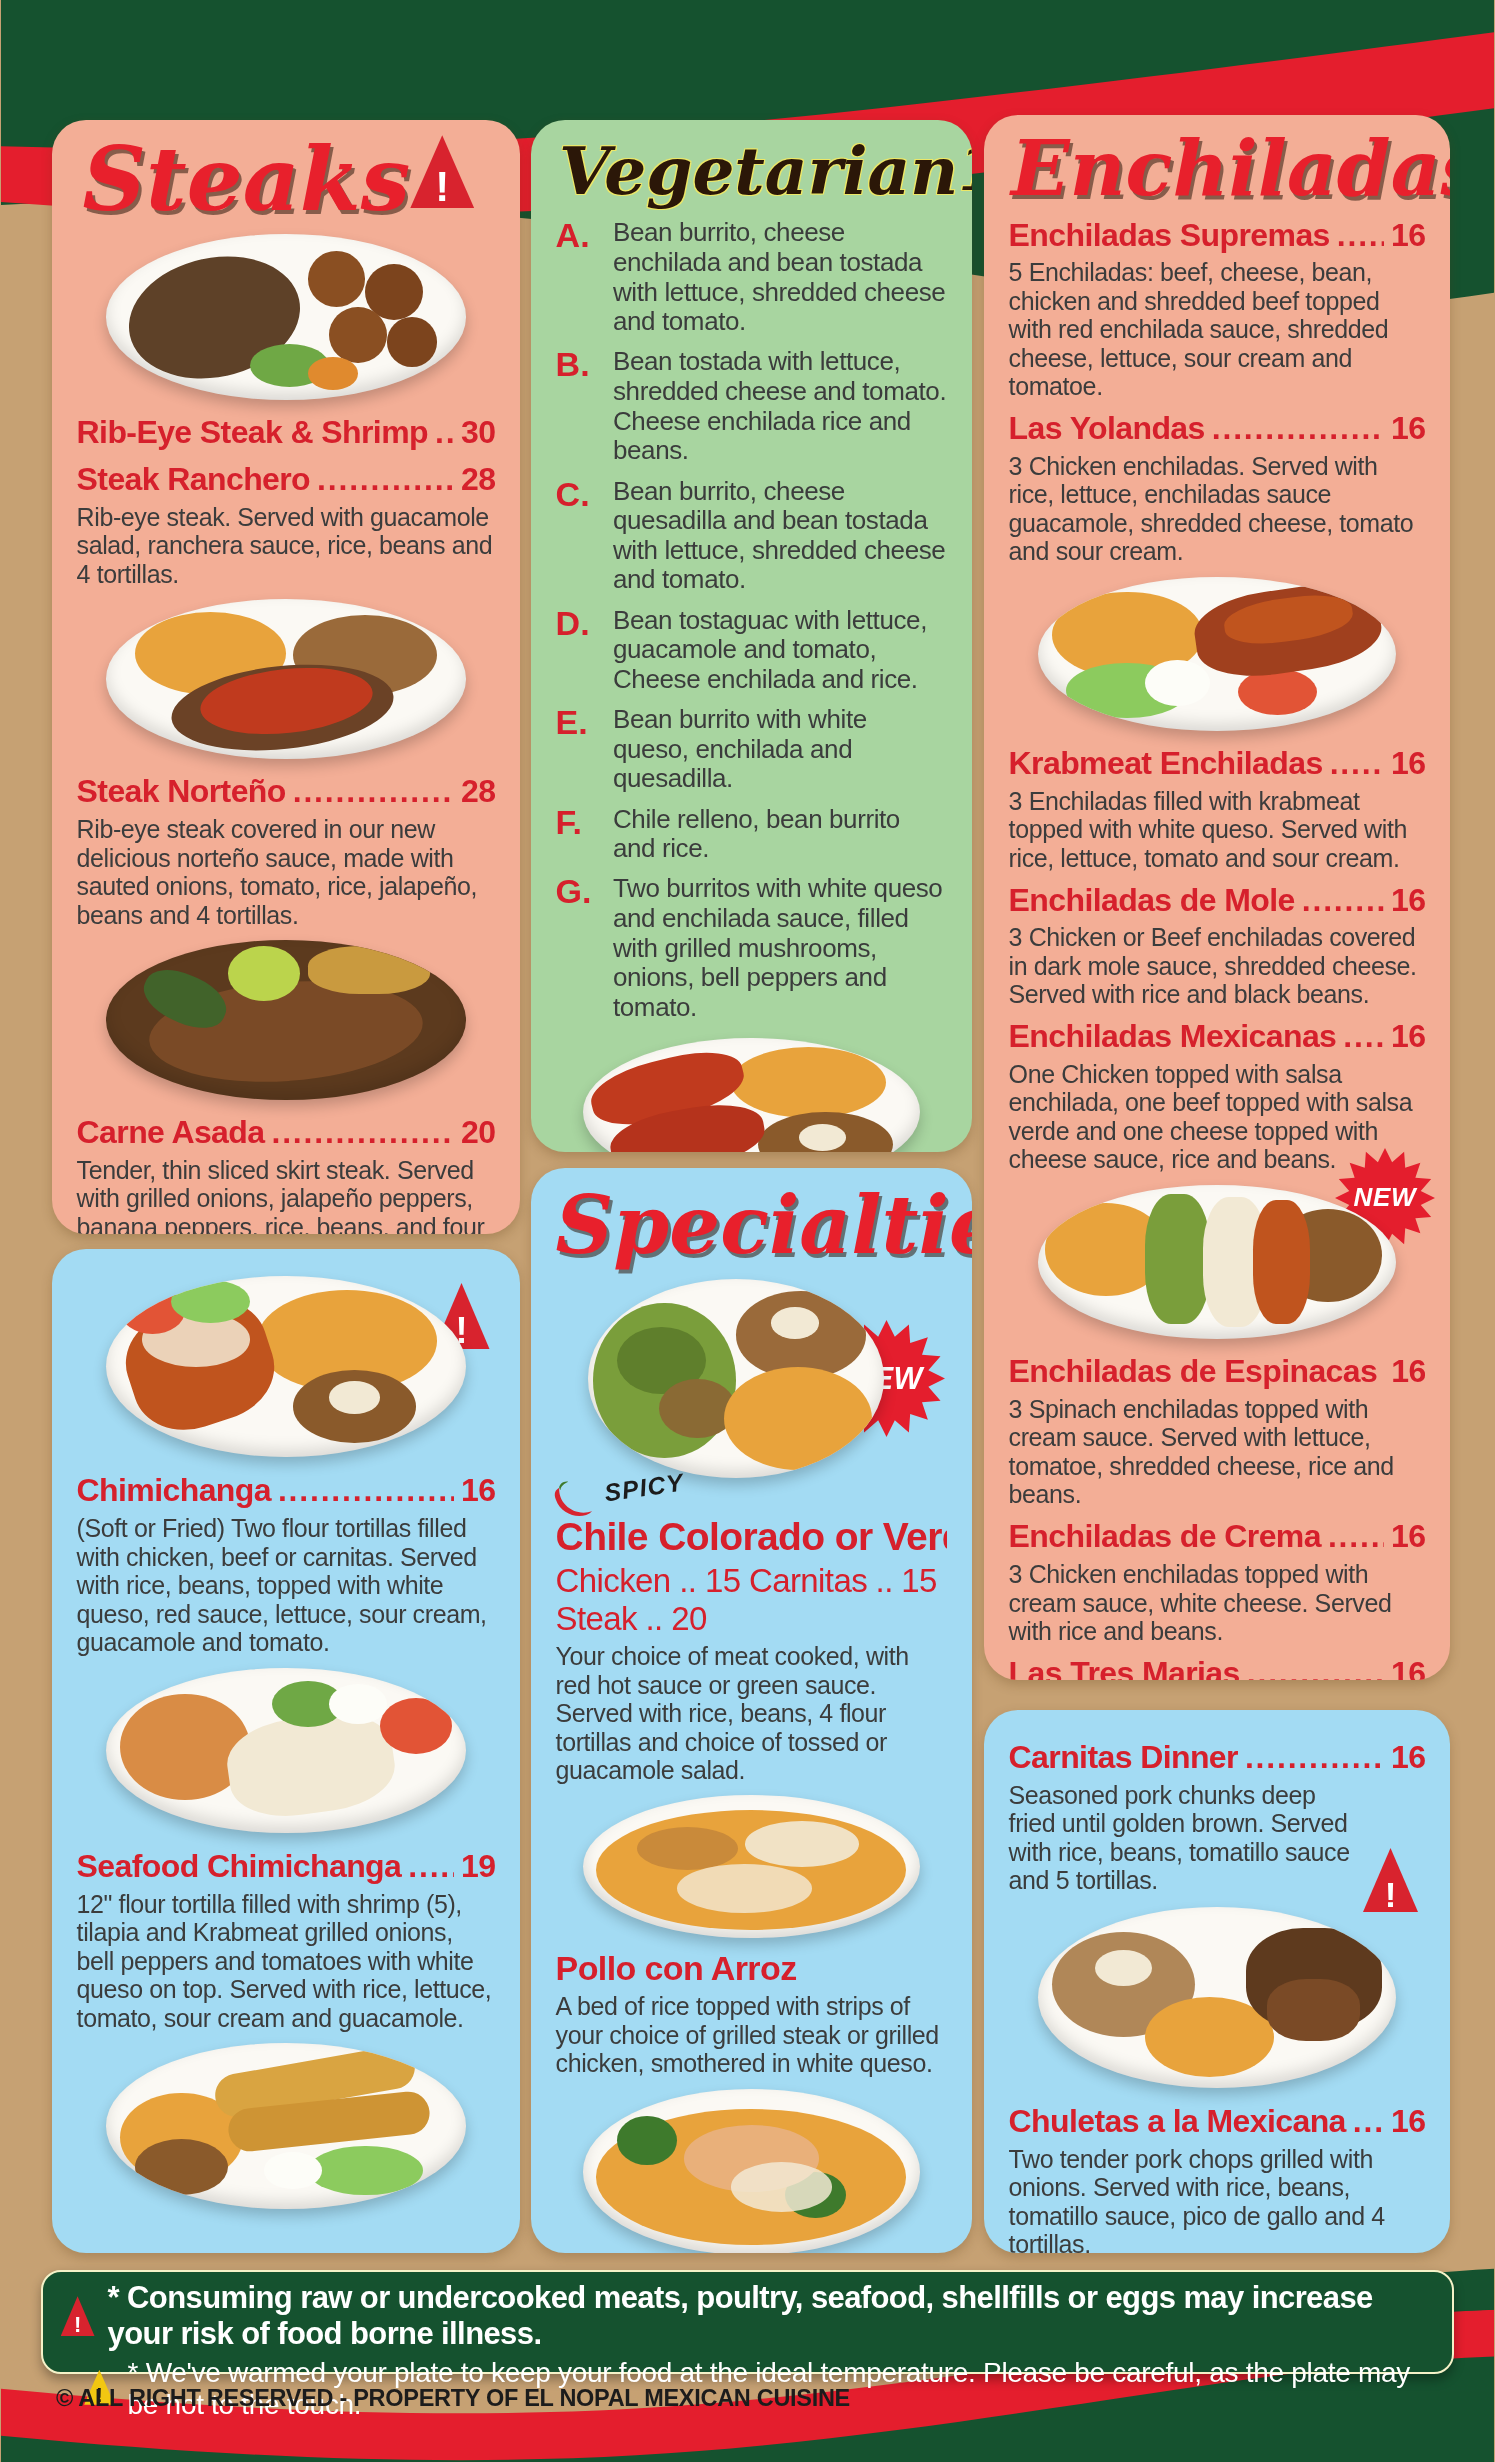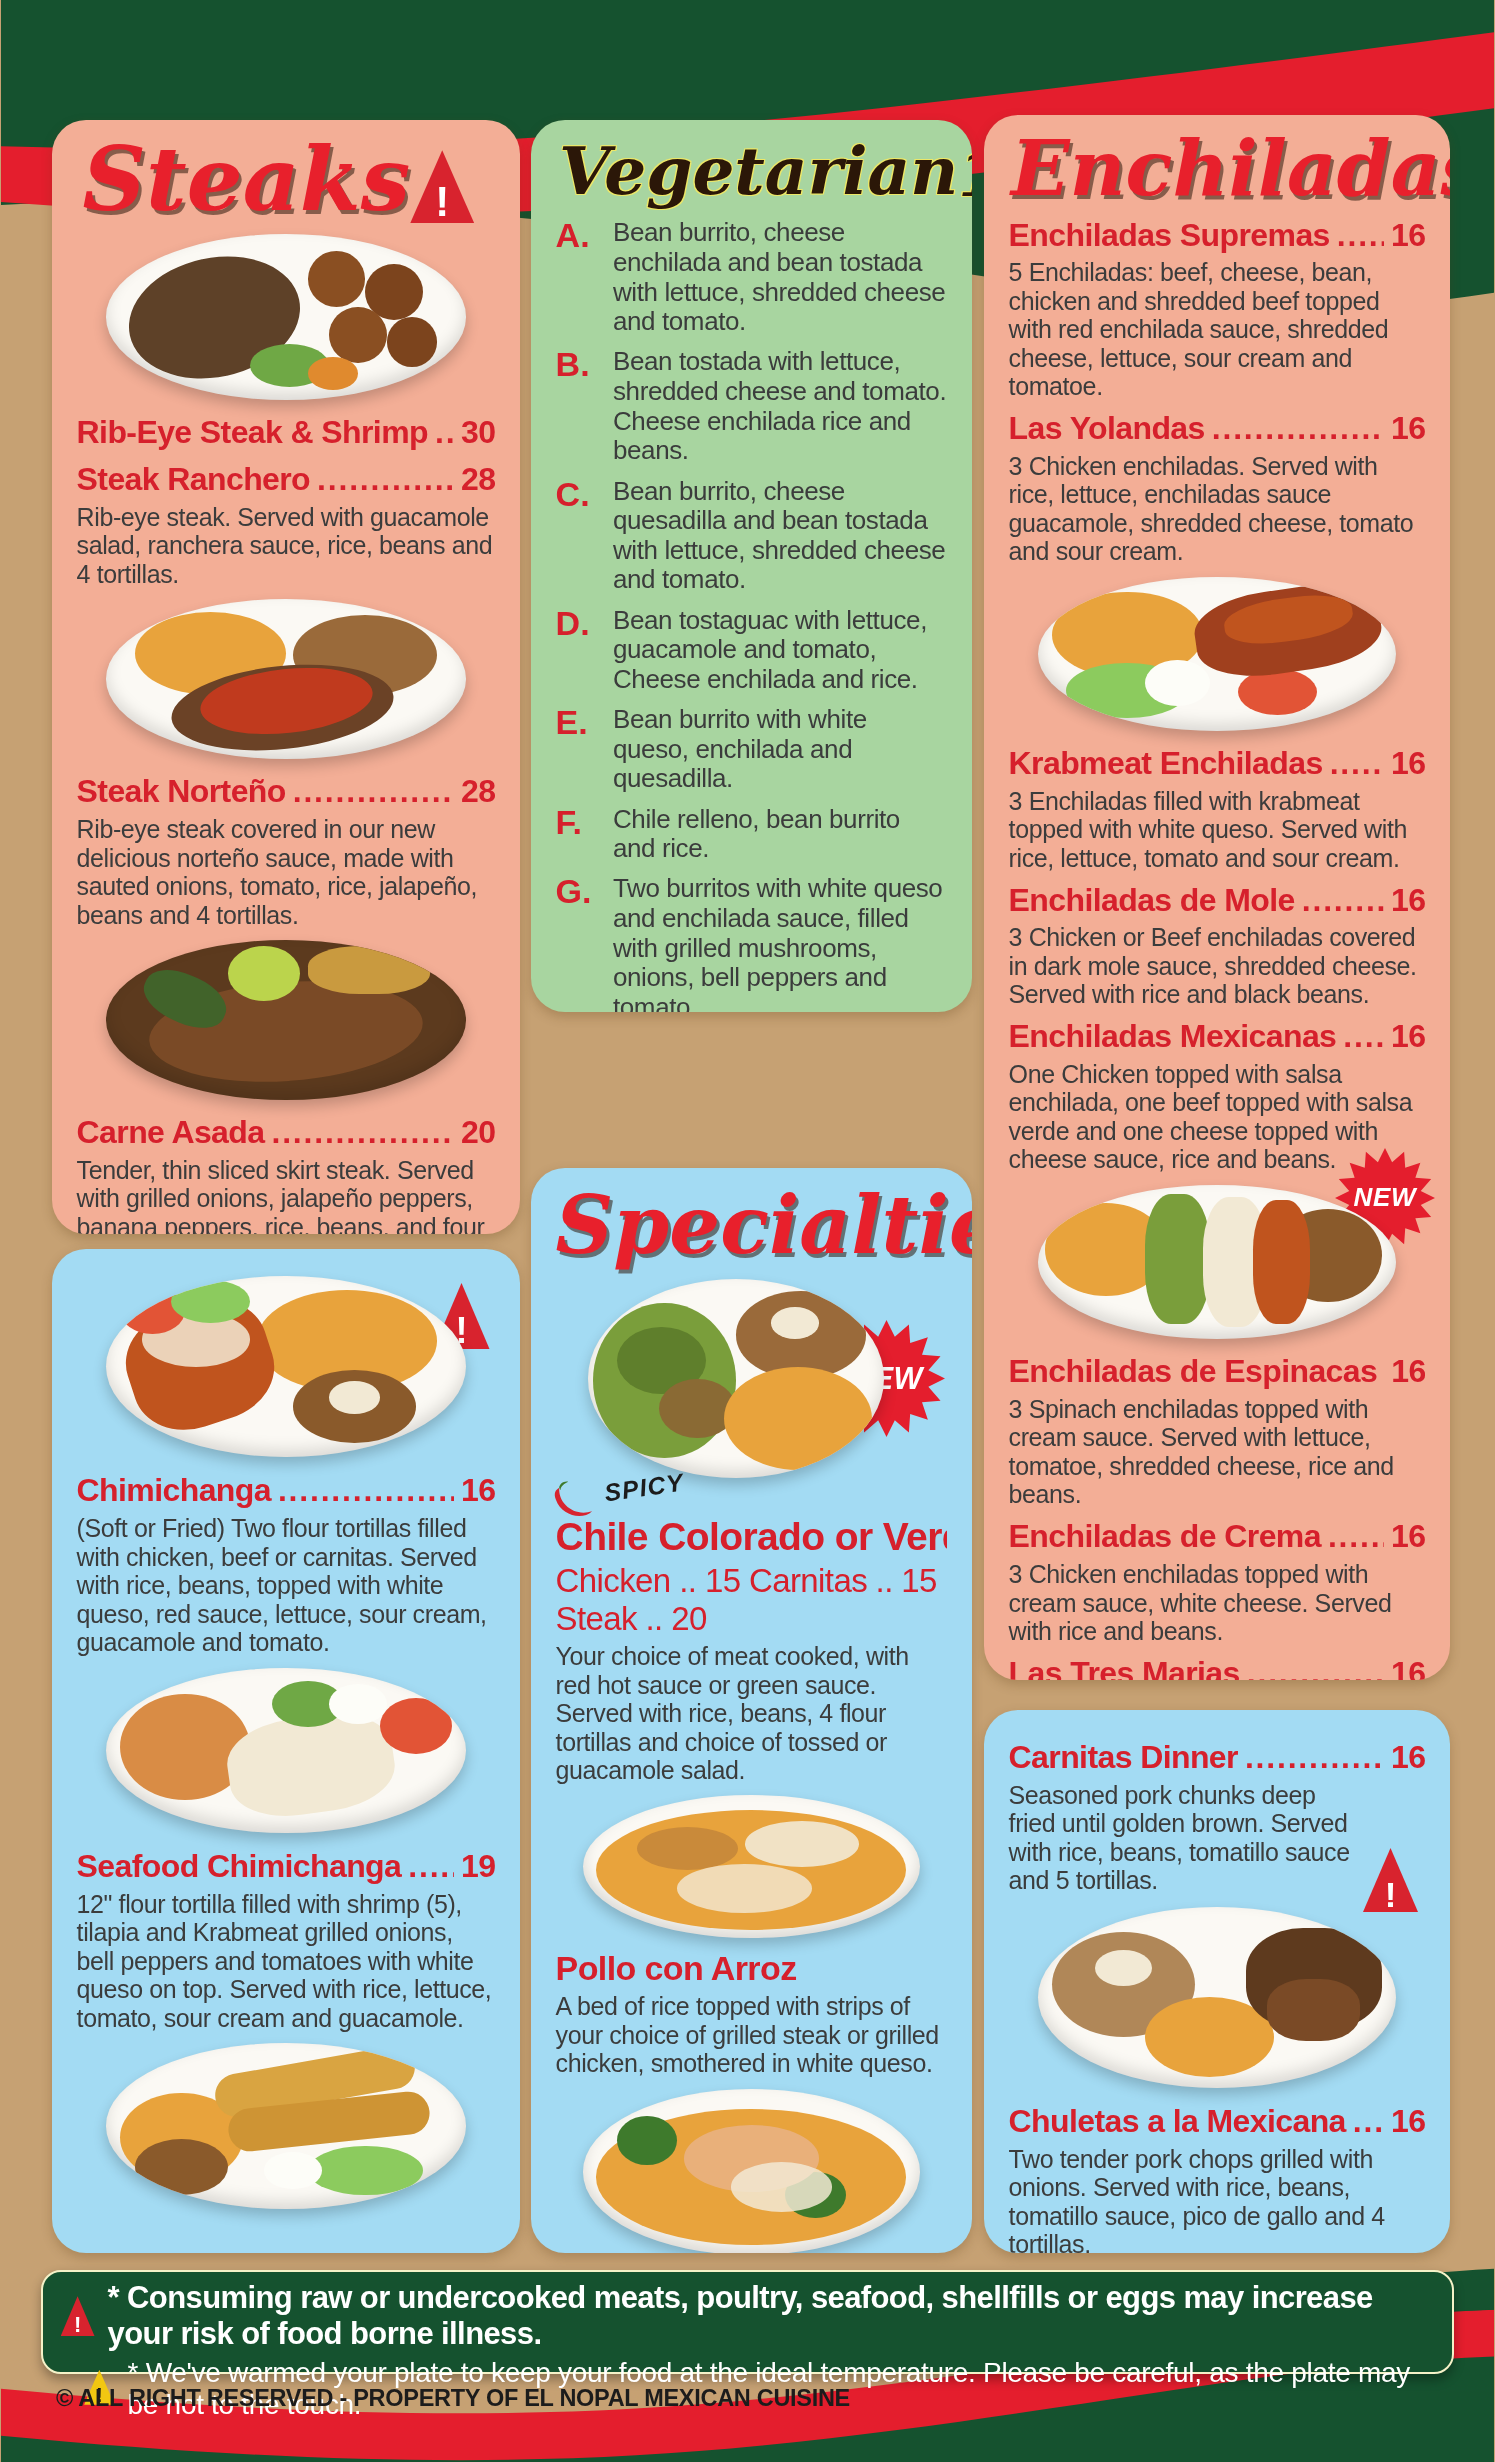--- a/index.html
+++ b/index.html
@@ -7,21 +7,21 @@
           font-family:"Liberation Sans",sans-serif;background:#C6A173;}
   svg.deco{position:absolute;left:0;display:block;}
   .panel{position:absolute;border-radius:34px;padding:15.2px 24.6px;box-sizing:border-box;overflow:hidden;
          box-shadow:0 4.7px 10.6px rgba(90,60,20,.25);}
   .salmon{background:#F3AE96;}
   .greenp{background:#A8D5A0;}
   .bluep{background:#A3DBF3;}
   .script{font-family:"DejaVu Serif",serif;font-style:italic;font-weight:bold;}
   .script.red{color:#E8202C;text-shadow:2.9px 3.5px 0 rgba(45,25,12,.55);}
   .script.dark{color:#2B1708;text-shadow:1.2px 1.2px 0 #ece768,-1.2px -1.2px 0 #ece768,1.2px -1.2px 0 #ece768,-1.2px 1.2px 0 #ece768;}
-  .hdr{display:flex;align-items:flex-end;justify-content:space-between;}
+  .hdr{display:flex;align-items:flex-start;justify-content:space-between;}
   .ttl{display:flex;align-items:baseline;color:#D6202C;font-weight:bold;font-size:32px;letter-spacing:-0.6px;white-space:nowrap;overflow:hidden;}
   .ttl .d{margin:0 7px;letter-spacing:1.8px;overflow:hidden;}
   .ttl.big{font-size:39px;}
   .desc{color:#3B3C3C;font-size:25px;line-height:1.14;letter-spacing:-0.4px;margin-top:4.7px;}
   .item{margin:9.4px 0 2.3px;}
   .sub{color:#D6202C;font-weight:normal;font-size:33px;letter-spacing:-0.6px;margin-top:2.3px;}
   .veg-opt{display:flex;gap:16.4px;margin:10.6px 0;}
   .veg-letter{color:#D6202C;font-weight:bold;font-size:34px;line-height:1.05;width:41px;flex:none;}
   .veg-text{color:#3B3C3C;font-size:26px;line-height:1.14;letter-spacing:-0.4px;}
   .photo{position:relative;display:flex;justify-content:center;align-items:center;margin:5.9px 0;}
@@ -177,21 +177,21 @@
         <i style="left:8%;top:58%;width:26%;height:34%;background:#8A5A2B;"></i>
         <i style="left:30%;top:10%;width:56%;height:26%;background:#D9A441;border-radius:35px;transform:rotate(-10deg);"></i>
         <i style="left:34%;top:34%;width:56%;height:26%;background:#CE9434;border-radius:35px;transform:rotate(-6deg);"></i>
         <i style="left:56%;top:62%;width:32%;height:30%;background:#8CCB5E;"></i>
           <i style="left:44%;top:66%;width:16%;height:22%;background:#FDFDF8;"></i>
         </div>
     </div>
 
   </div>
 
-  <div class="panel greenp" style="left:531px;top:120px;width:441px;height:892px;">
+  <div class="panel greenp" style="left:531px;top:120px;width:441px;height:1032px;">
     <div class="hdr" style="padding:0 17.6px 0 3.5px;">
       <div class="script dark" style="font-size:66px;line-height:1.1;">Vegetarian</div>
       <div class="script dark" style="font-size:61px;line-height:1.1;">13</div>
     </div>
     <div class="veg-opt">
         <span class="veg-letter">A.</span>
         <span class="veg-text">Bean burrito, cheese enchilada and bean tostada with lettuce, shredded cheese and tomato.</span>
       </div>
     <div class="veg-opt">
         <span class="veg-letter">B.</span>

